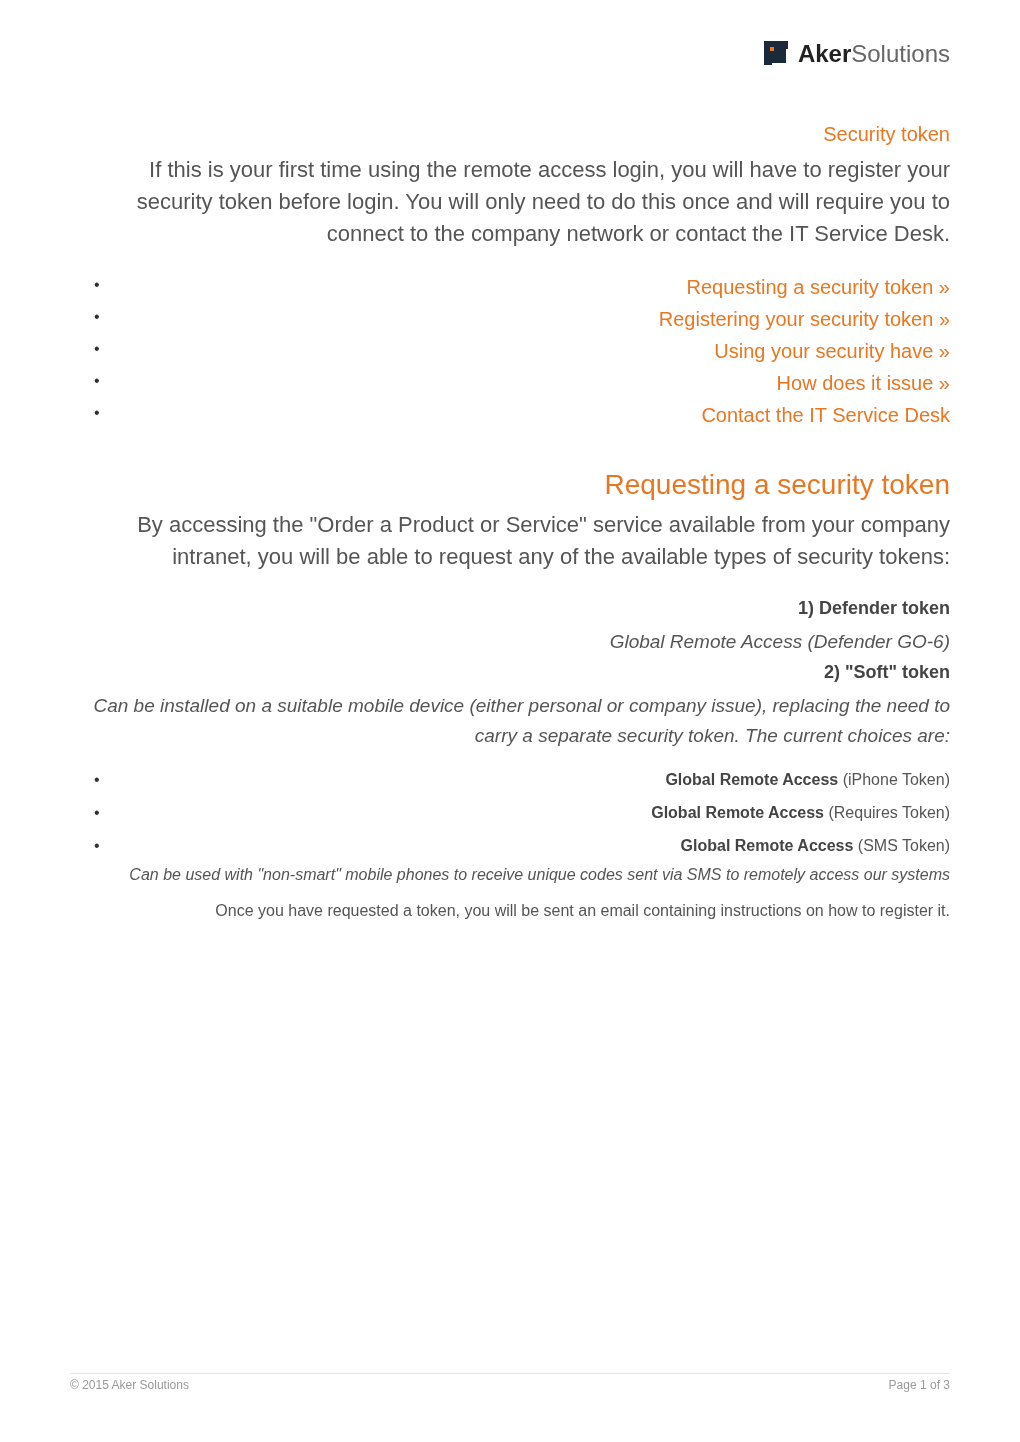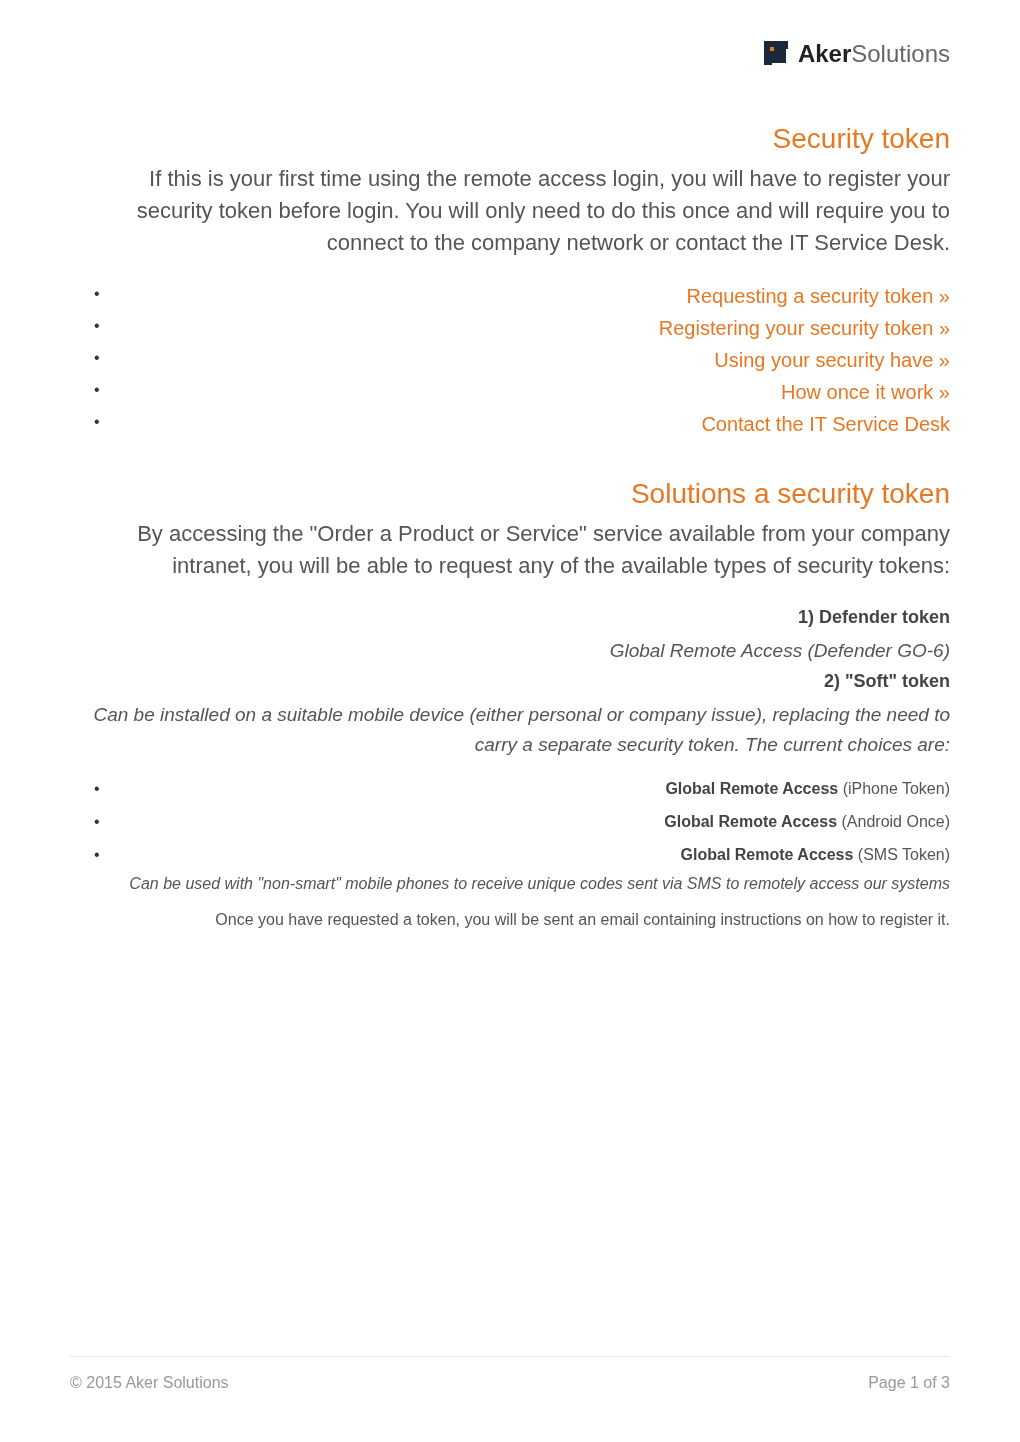--- a/index.html
+++ b/index.html
@@ -31,21 +31,21 @@
   .logo-mark svg { display: block; }
   .logo-text {
     font-size: 24px;
     font-weight: 400;
     color: #333;
   }
   .logo-text .bold { font-weight: 700; color: #222; }
   .logo-text .light { font-weight: 400; color: #666; }
   h1.orange {
     color: #e87722;
-    font-size: 28px;
+    font-size: 20px;
     font-weight: 400;
     margin-bottom: 8px;
   }
   p.intro {
     font-size: 22px;
     line-height: 1.45;
     color: #555;
     margin-bottom: 26px;
   }
   ul.links {
@@ -118,24 +118,24 @@
     line-height: 1.6;
     color: #555;
     margin-top: 10px;
   }
   .footer {
     position: absolute;
     bottom: 50px;
     left: 70px;
     right: 70px;
     border-top: 1px solid #e3e3e3;
-    padding-top: 17px;
+    padding-top: 4px;
     display: flex;
     justify-content: space-between;
-    font-size: 16px;
+    font-size: 12px;
     color: #999;
   }
 </style>
 </head>
 <body>
 
 <div class="page">
 
   <div class="logo">
     <span class="logo-mark">
@@ -151,39 +151,39 @@
     </span>
   </div>
 
   <h1 class="orange">Security token</h1>
   <p class="intro">If this is your first time using the remote access login, you will have to register your security token before login. You will only need to do this once and will require you to connect to the company network or contact the IT Service Desk.</p>
 
   <ul class="links">
     <li><a href="#">Requesting a security token »</a></li>
     <li><a href="#">Registering your security token »</a></li>
     <li><a href="#">Using your security have »</a></li>
-    <li><a href="#">How once it work »</a></li>
+    <li><a href="#">How does it issue »</a></li>
     <li><a href="#">Contact the IT Service Desk</a></li>
   </ul>
 
-  <h2 class="orange">Solutions a security token</h2>
+  <h2 class="orange">Requesting a security token</h2>
   <p class="intro">By accessing the "Order a Product or Service" service available from your company intranet, you will be able to request any of the available types of security tokens:</p>
 
   <h3 class="sub">1) Defender token</h3>
   <p class="body">Global Remote Access (Defender GO-6)</p>
 
   <h3 class="sub">2) "Soft" token</h3>
   <p class="body">Can be installed on a suitable mobile device (either personal or company issue), replacing the need to carry a separate security token. The current choices are:</p>
 
   <ul class="bullets">
     <li>
       <span class="bold">Global Remote Access</span><span> (iPhone Token)</span>
     </li>
     <li>
-      <span class="bold">Global Remote Access</span><span> (Android Once)</span>
+      <span class="bold">Global Remote Access</span><span> (Requires Token)</span>
     </li>
     <li>
       <span class="bold">Global Remote Access</span><span> (SMS Token)</span>
       <span class="italic">Can be used with "non-smart" mobile phones to receive unique codes sent via SMS to remotely access our systems</span>
     </li>
   </ul>
 
   <p class="closing">Once you have requested a token, you will be sent an email containing instructions on how to register it.</p>
 
 </div>

